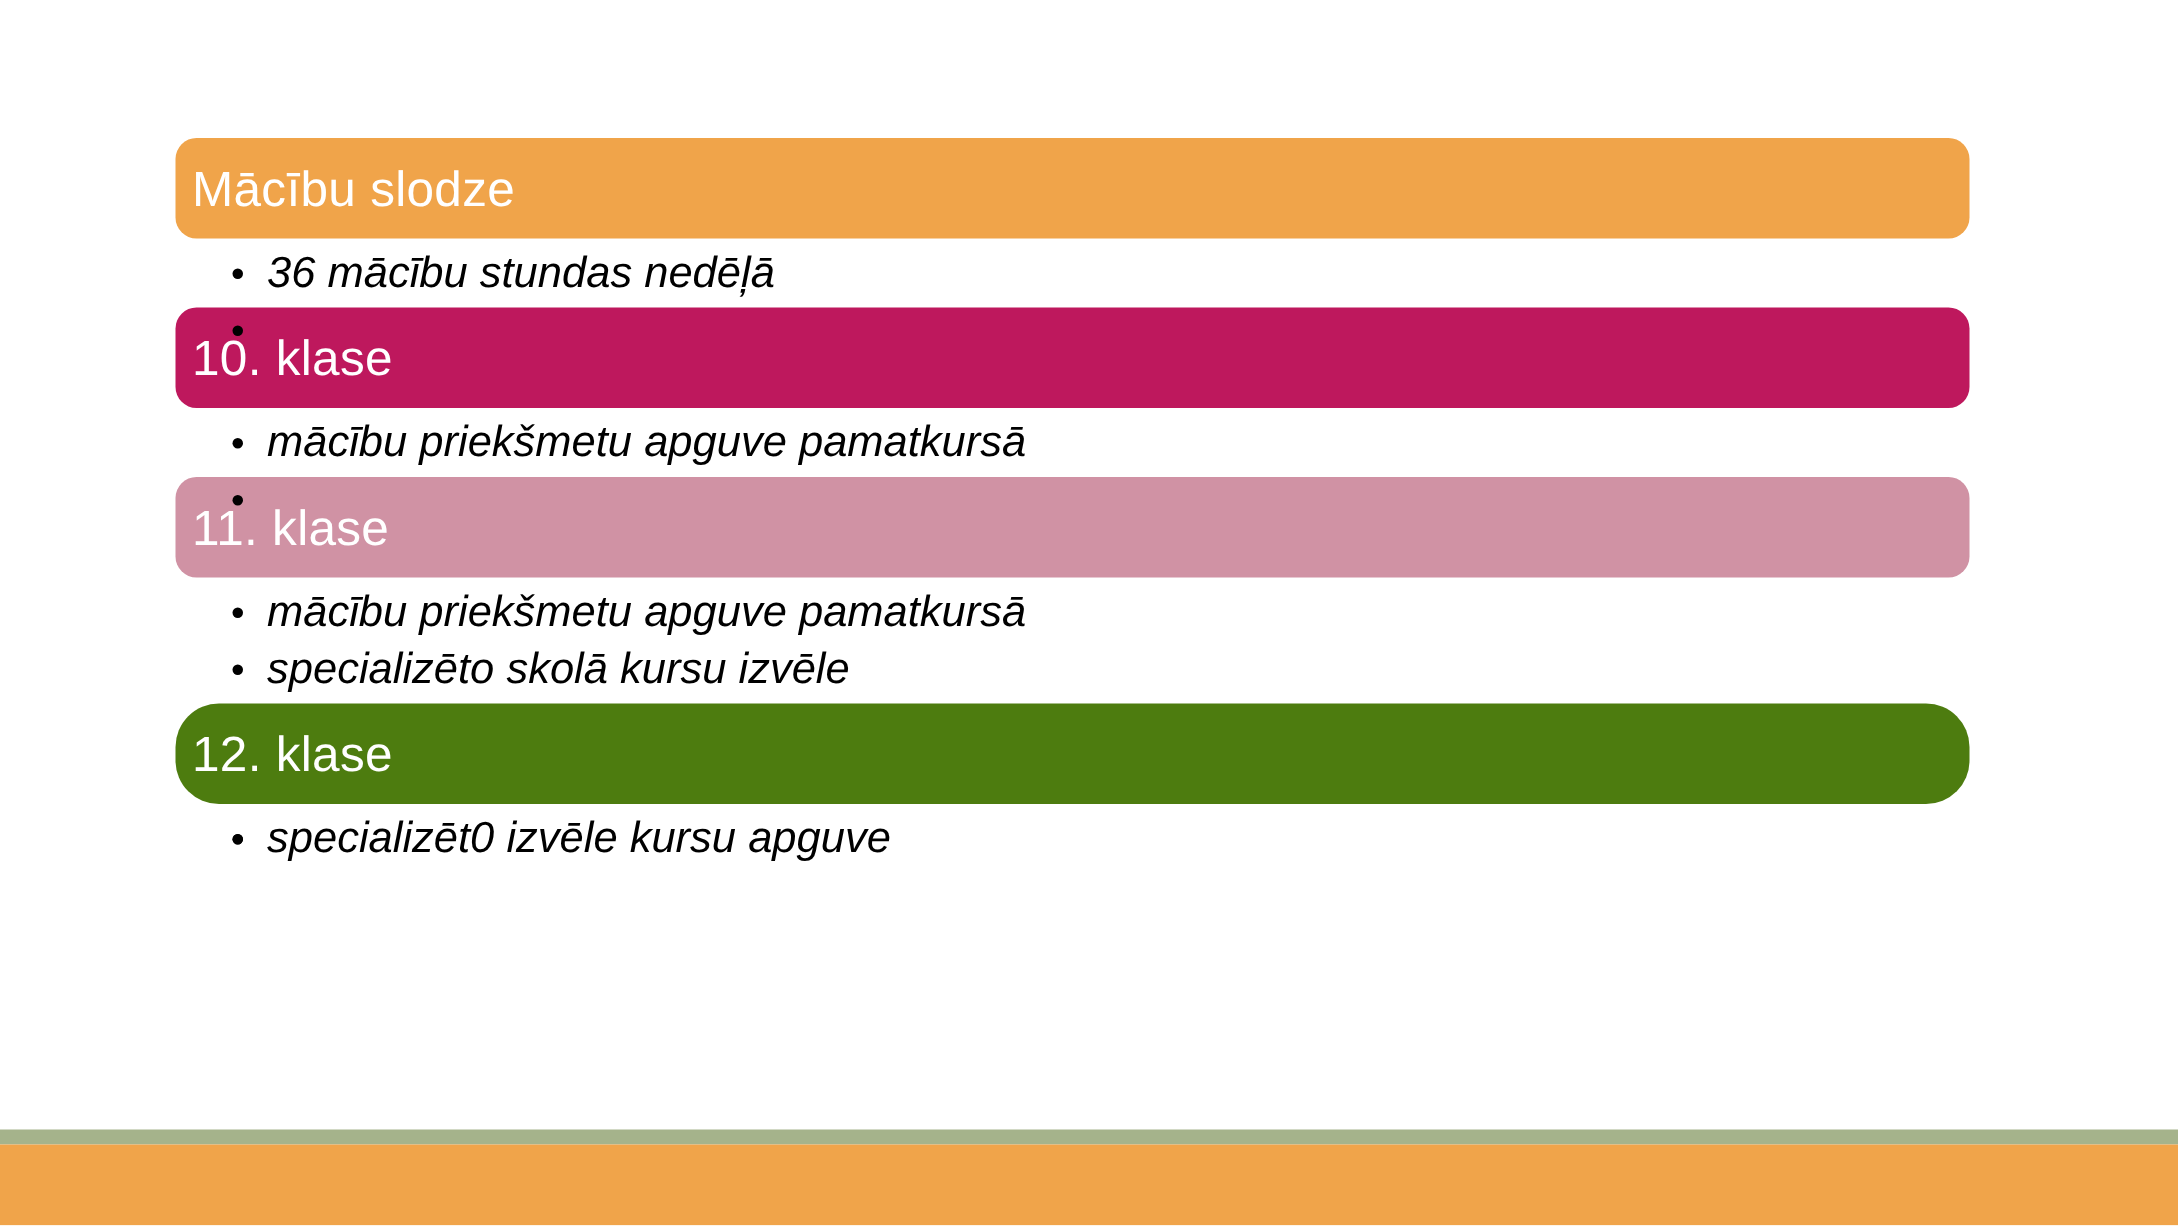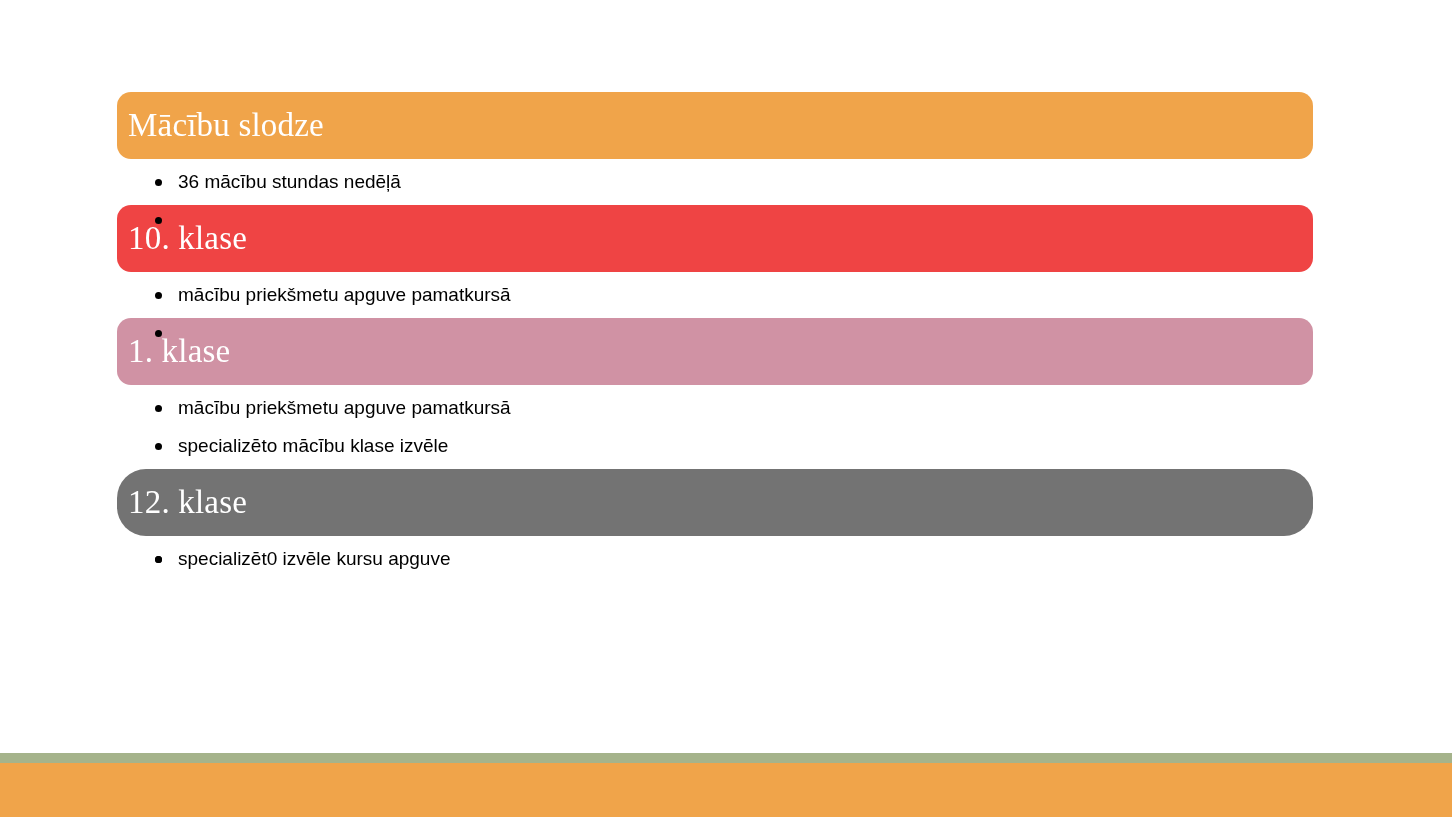--- a/index.html
+++ b/index.html
@@ -22,32 +22,32 @@
   .bar {
     height: 67px;
     border-radius: 14px;
     display: flex;
     align-items: center;
     padding-left: 11px;
     color: #ffffff;
     font-size: 33px;
     line-height: 1;
     letter-spacing: 0.2px;
-    font-family: Liberation Serif, serif;
   }
   .bullets {
     list-style: none;
     padding: 4px 0 4px 36px;
   }
   .bullets li {
     position: relative;
     padding-left: 25px;
-    font-size: 19px;
+    font-size: 29px;
     line-height: 38px;
     color: #000000;
+    font-style: italic;
   }
   .dot {
     position: absolute;
     left: 2px;
     top: 16px;
     width: 7px;
     height: 7px;
     border-radius: 50%;
     background: #000000;
     display: inline-block;
@@ -82,52 +82,52 @@
           <span class="dot"></span>
           <span>36 mācību stundas nedēļā</span>
         </li>
         <li>
           <span class="dot"></span>
         </li>
       </ul>
     </div>
 
     <div class="section">
-      <div class="bar" style="background: #ef4444;">
+      <div class="bar" style="background: #be185d;">
         <span>10. klase</span>
       </div>
       <ul class="bullets">
         <li>
           <span class="dot"></span>
           <span>mācību priekšmetu apguve pamatkursā</span>
         </li>
         <li>
           <span class="dot"></span>
         </li>
       </ul>
     </div>
 
     <div class="section">
       <div class="bar" style="background: rgb(208, 146, 164);">
-        <span>1. klase</span>
+        <span>11. klase</span>
       </div>
       <ul class="bullets">
         <li>
           <span class="dot"></span>
           <span>mācību priekšmetu apguve pamatkursā</span>
         </li>
         <li>
           <span class="dot"></span>
-          <span>specializēto mācību klase izvēle</span>
+          <span>specializēto skolā kursu izvēle</span>
         </li>
       </ul>
     </div>
 
     <div class="section">
-      <div class="bar" style="background: #737373; border-radius: 29px;">
+      <div class="bar" style="background: #4d7c0f; border-radius: 29px;">
         <span>12. klase</span>
       </div>
       <ul class="bullets">
         <li>
           <span class="dot"></span>
         </li>
         <li>
           <span class="dot"></span>
           <span>specializēt0 izvēle kursu apguve</span>
         </li>

